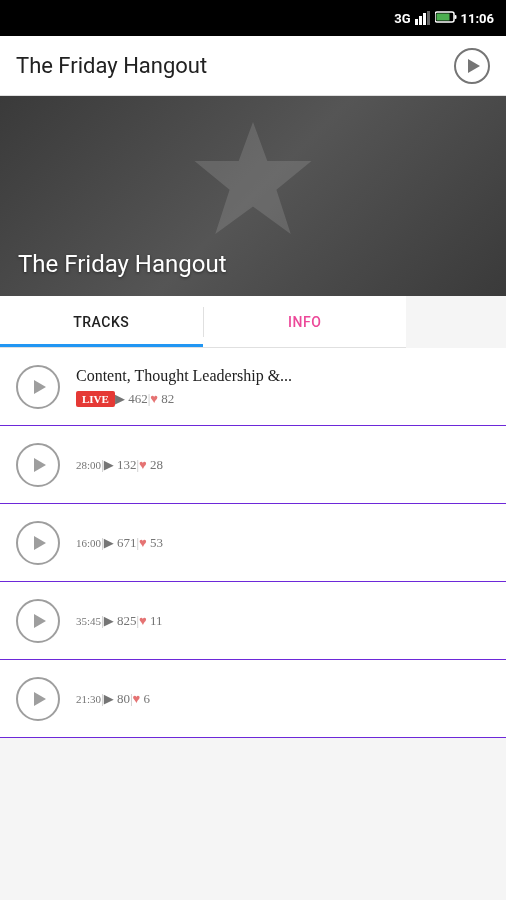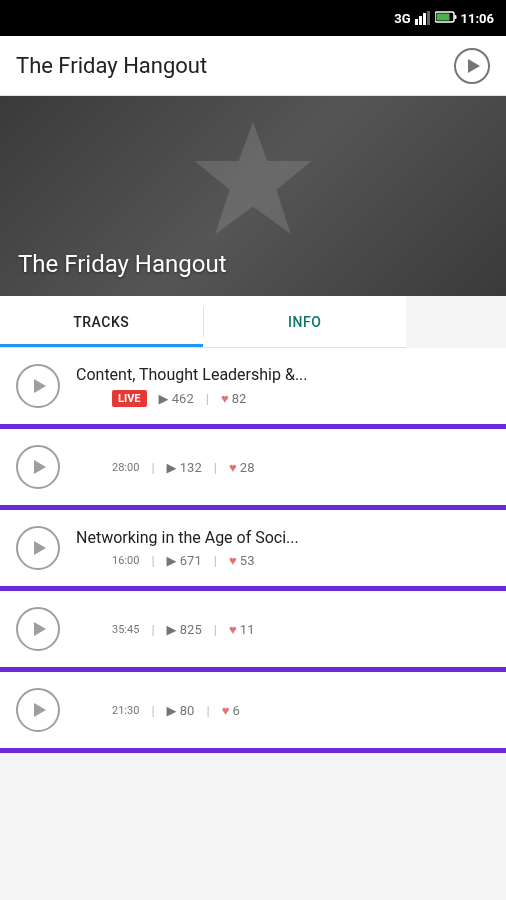--- a/index.html
+++ b/index.html
@@ -115,21 +115,21 @@
     .tab {
       flex: 1;
       display: flex;
       align-items: center;
       justify-content: center;
       font-size: 14px;
       font-weight: 500;
       letter-spacing: 0.5px;
       cursor: pointer;
       position: relative;
-      color: #0f766e;
+      color: #ec4899;
     }
     .tab.active {
       color: #212121;
     }
     .tab.active::after {
       content: '';
       position: absolute;
       bottom: 0;
       left: 0;
       right: 0;
@@ -145,23 +145,24 @@
 
     
     .track-list {
       background: #fff;
       width: 506px;
     }
     .track-item {
       display: flex;
       align-items: center;
       padding: 16px 16px;
-      border-bottom: 5px solid #6d28d9;
+      border-bottom: 1px solid #6d28d9;
       min-height: 78px;
       cursor: pointer;
+      font-family: Liberation Serif, serif;
     }
     .play-circle {
       width: 44px;
       height: 44px;
       border-radius: 50%;
       border: 2px solid #9e9e9e;
       display: flex;
       align-items: center;
       justify-content: center;
       flex-shrink: 0;
@@ -181,24 +182,23 @@
     }
     .track-title {
       font-size: 16px;
       font-weight: 400;
       color: #212121;
       margin-bottom: 6px;
     }
     .track-meta {
       display: flex;
       align-items: center;
-      gap: 12px;
+      gap: 0;
       font-size: 13px;
       color: #757575;
-      margin-left: 36px;
     }
     .live-badge {
       background: #e53935;
       color: #fff;
       font-size: 11px;
       font-weight: bold;
       padding: 2px 6px;
       border-radius: 2px;
     }
     .meta-separator {
@@ -277,21 +277,20 @@
           <span class="meta-separator">|</span>
           <span>▶ 132</span>
           <span class="meta-separator">|</span>
           <span><span style="color:#e57373">♥</span> 28</span>
         </div>
       </div>
     </div>
     <div class="track-item">
       <div class="play-circle"></div>
       <div class="track-info">
-        <div class="track-title">Networking in the Age of Soci...</div>
         <div class="track-meta">
           <span class="track-duration">16:00</span>
           <span class="meta-separator">|</span>
           <span>▶ 671</span>
           <span class="meta-separator">|</span>
           <span><span style="color:#e57373">♥</span> 53</span>
         </div>
       </div>
     </div>
     <div class="track-item">

